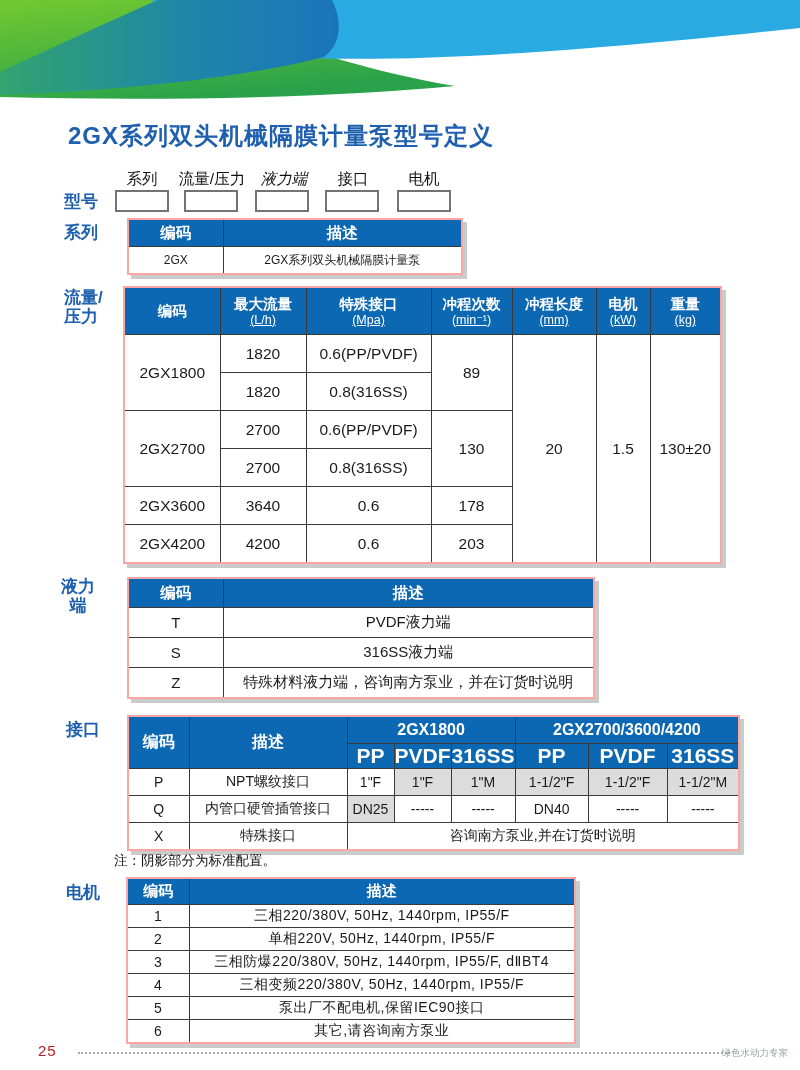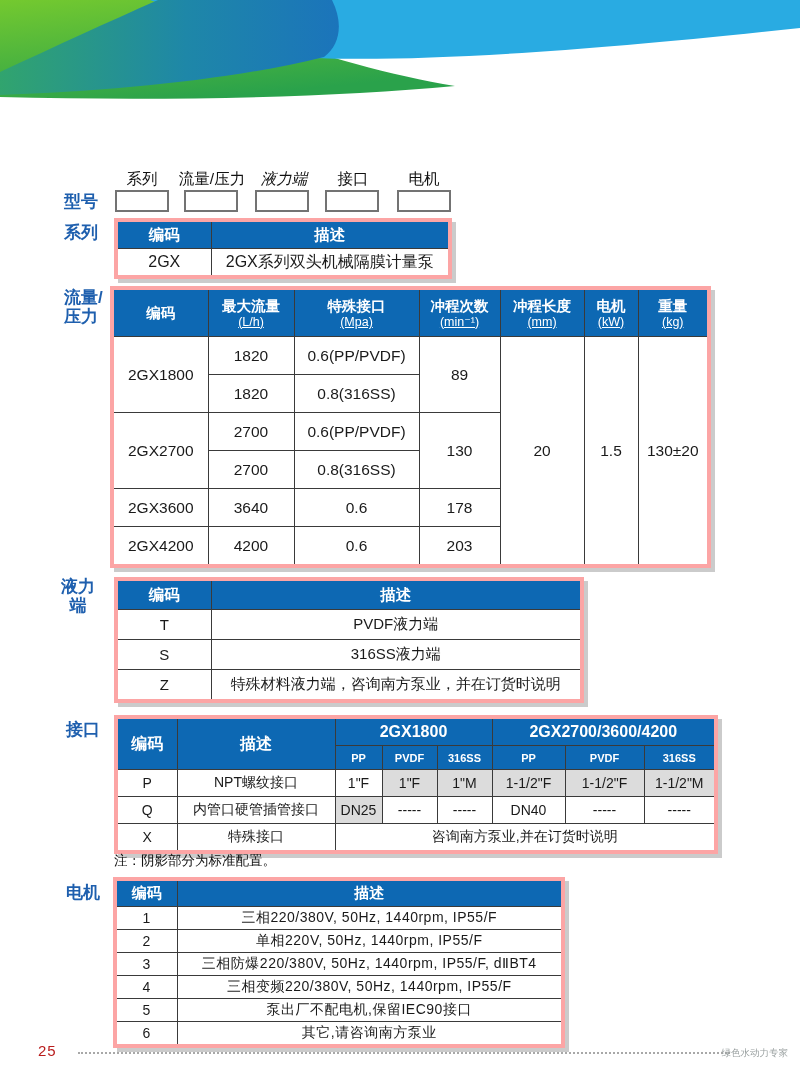--- a/index.html
+++ b/index.html
@@ -16,46 +16,46 @@
              line-height:19px;white-space:nowrap;}
 
   
   .slot-label{position:absolute;top:169px;transform:translateX(-50%);font-size:15.5px;
               color:#111;white-space:nowrap;}
   .mbox{position:absolute;top:190px;width:54px;height:22px;background:#fff;
         border:2px solid #737373;box-sizing:border-box;}
 
   
   table{border-collapse:collapse;table-layout:fixed;position:absolute;background:#fff;
-        border:4px solid #fca5a5;box-shadow:4px 4px 0 #cbcbcb;}
+        border:2px solid #fca5a5;box-shadow:4px 4px 0 #cbcbcb;margin-left:13px;}
   th,td{border:1px solid #3a3a3a;text-align:center;vertical-align:middle;padding:0;
         overflow:hidden;white-space:nowrap;}
   th{background:#0d68b3;color:#ffffff;font-weight:bold;}
   .shaded{background:#dcdcdc;}
 
   
   .series-table{left:114px;top:218px;}
   .series-table th{height:26px;font-size:15.5px;}
-  .series-table td{height:26px;font-size:16px;}
+  .series-table td{height:26px;font-size:12px;}
 
   
   .flow-table{left:110px;top:286px;}
   .flow-table th{height:46px;}
   .flow-table .ht{font-size:14.5px;line-height:17px;}
   .flow-table .hu{font-size:12.5px;line-height:14px;font-weight:normal;text-decoration:underline;}
   .flow-table td{height:37px;font-size:15.5px;}
 
   
   .hyd-table{left:114px;top:577px;}
   .hyd-table th{height:28px;font-size:15.5px;}
   .hyd-table td{height:29px;font-size:15px;}
 
   
   .if-table{left:114px;top:715px;}
-  .if-table th{font-size:11px;}
+  .if-table th{font-size:21px;}
   .if-table .g-row th{height:26px;font-size:16px;}
   .if-table .m-row th{height:23px;}
   .if-table td{height:26px;font-size:14px;}
 
   .note-text{position:absolute;left:114px;top:852px;font-size:13.5px;color:#111;}
 
   
   .motor-table{left:113px;top:877px;}
   .motor-table th{height:25px;font-size:15px;}
   .motor-table td{height:22px;font-size:14px;letter-spacing:0.5px;}
@@ -82,20 +82,21 @@
         <stop offset="0" stop-color="#31a46e"></stop>
         <stop offset="0.55" stop-color="#1e87a8"></stop>
         <stop offset="1" stop-color="#1b74bb"></stop>
       </linearGradient>
     </defs>
     <path d="M0,0 L185,0 C270,42 370,72 455,86 C330,98 160,101 0,97 Z" fill="url(#gGreen)"></path>
     <path d="M150,0 L800,0 L800,28 C580,52 420,62 310,58 Z" fill="#29abe2"></path>
     <path d="M158,0 L332,0 C343,22 341,44 324,57 C236,79 116,91 0,95 L0,72 C56,46 108,22 158,0 Z" fill="url(#gTeal)"></path>
   </svg>
 
+  <div class="page-title">2GX系列双头机械隔膜计量泵型号定义</div>
 
   <div class="sec-label" style="left:64px;top:192px;">型号</div>
   <div class="slot-label" style="left:142px;">系列</div>
   <div class="slot-label" style="left:212px;">流量/压力</div>
   <div class="slot-label" style="left:284px;font-style:italic;">液力端</div>
   <div class="slot-label" style="left:353px;">接口</div>
   <div class="slot-label" style="left:424px;">电机</div>
   <div class="mbox" style="left:115px;"></div>
   <div class="mbox" style="left:184px;"></div>
   <div class="mbox" style="left:255px;"></div>

